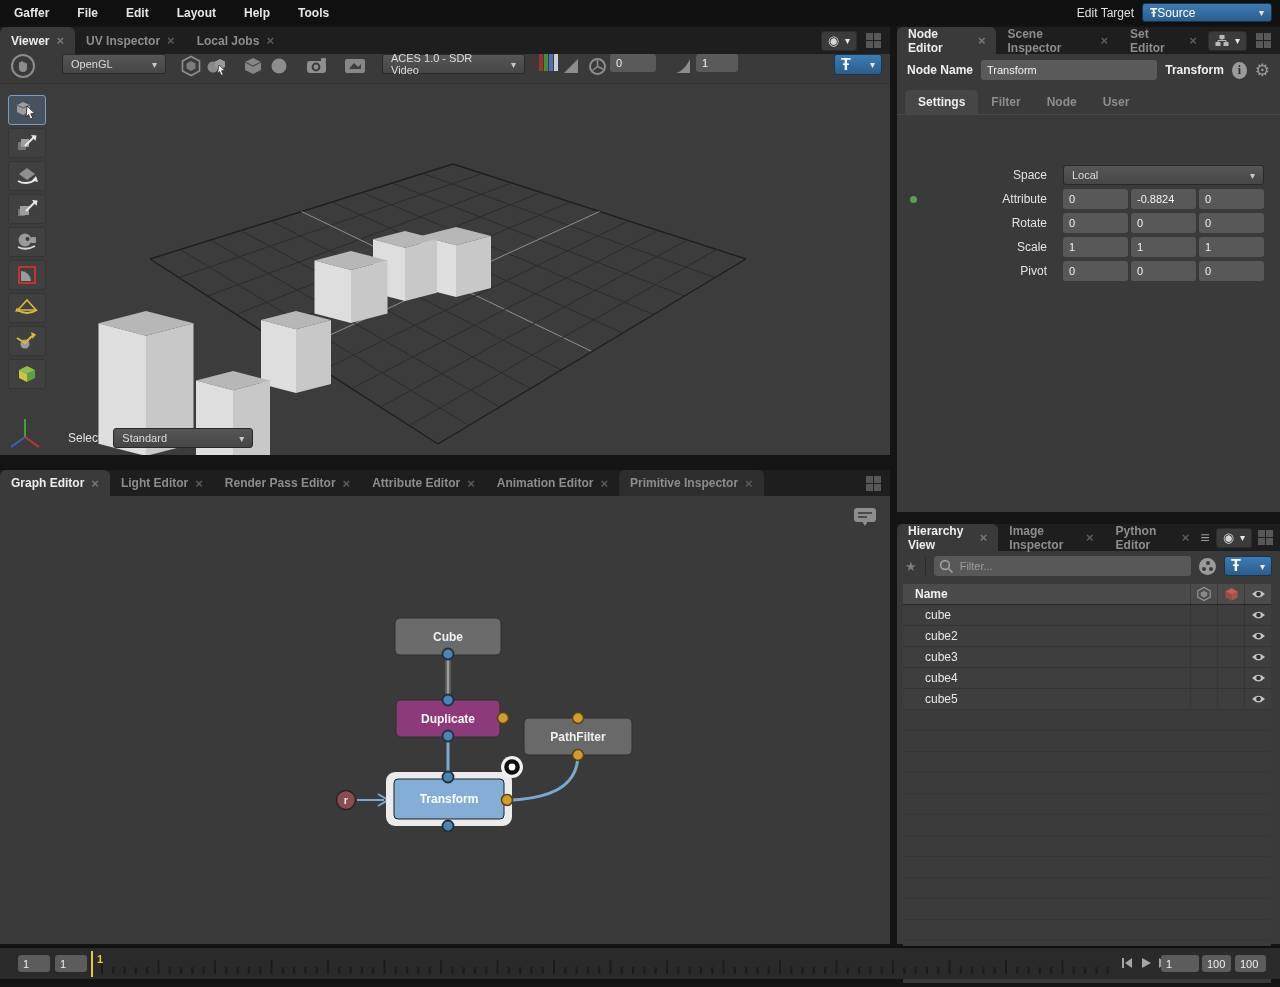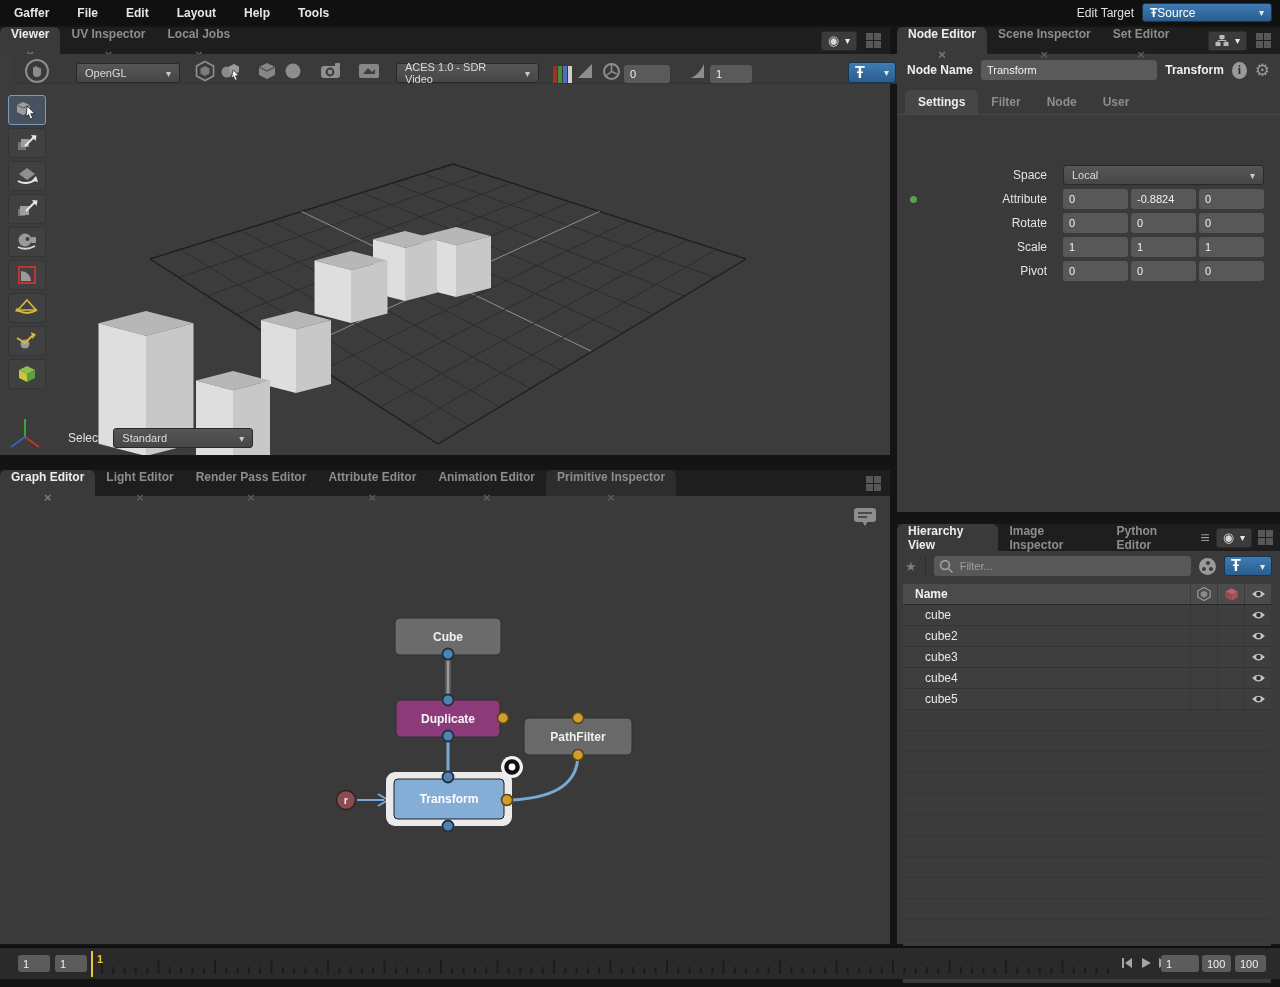--- a/index.html
+++ b/index.html
@@ -14,42 +14,42 @@
            display:flex;align-items:center;box-sizing:border-box;}
   .edit-target .blue-dd{width:130px;height:19px;font-size:12px;padding:0 7px;}
   .pin-glyph::before{content:"Ŧ";font-weight:bold;}
   .arr::before{content:"▾";}
   .arr{font-size:10px;color:#e8e8e8;}
   .dd .arr{color:#c9c9c9;margin-left:auto;}
   .blue-dd .arr{margin-left:auto;}
   
   .panel{position:absolute;background:#3a3a3a;}
   .tabbar{position:absolute;left:0;top:0;right:0;height:27px;background:#1e1e1e;display:flex;align-items:stretch;}
-  .tab{display:flex;align-items:center;gap:7px;padding:0 11px;font-size:12px;font-weight:bold;color:#8d8d8d;flex-direction:column;}
+  .tab{display:flex;align-items:center;gap:7px;padding:0 11px;font-size:12px;font-weight:bold;color:#8d8d8d;}
   .tab.active{background:#3a3a3a;border-radius:6px 6px 0 0;color:#ededed;}
   .tab.lighter{background:#2d2d2d;border-radius:6px 6px 0 0;}
   .x{font-size:13px;font-weight:bold;color:#5c5c5c;line-height:1;}
   .x::before{content:"×";}
   .tab.active .x{color:#7a7a7a;}
   .tab-tools{margin-left:auto;display:flex;align-items:center;gap:9px;padding-right:9px;}
   .grid-icon{width:15px;height:15px;display:grid;grid-template-columns:7px 7px;grid-template-rows:7px 7px;gap:1px;}
   .grid-icon i{background:#575757;}
   .mini-btn{background:#3b3b3b;border:1px solid #2c2c2c;border-radius:3px;height:20px;display:flex;align-items:center;
             gap:6px;padding:0 6px;color:#cfcfcf;font-size:12px;box-sizing:border-box;align-self:center;}
   .target-glyph::before{content:"◉";font-size:13px;color:#d5d5d5;}
   .burger::before{content:"≡";color:#9a9a9a;font-size:16px;font-weight:bold;}
   
   .dd{background:linear-gradient(#565656,#464646);border:1px solid #292929;border-radius:3px;height:20px;
       display:flex;align-items:center;padding:0 8px;color:#dcdcdc;font-size:11px;box-sizing:border-box;gap:8px;}
   .field{background:#5a5a5a;border:none;border-radius:3px;color:#f2f2f2;font-size:11px;height:18px;
          padding:0 6px;box-sizing:border-box;font-family:inherit;outline:none;}
   
   #viewer-panel{left:0;top:27px;width:890px;height:428px;background:#3c3c3c;}
-  .vtoolbar{position:absolute;left:14px;top:27px;width:890px;height:30px;background:#3a3a3a;
-            border-bottom:1px solid #333;display:flex;align-items:flex-end;box-sizing:border-box;}
+  .vtoolbar{position:absolute;left:0;top:27px;width:890px;height:30px;background:#3a3a3a;
+            border-bottom:1px solid #333;display:flex;align-items:flex-start;box-sizing:border-box;}
   .hand-btn{width:24px;height:24px;border-radius:50%;border:2px solid #8c8c8c;margin-left:11px;
             display:flex;align-items:center;justify-content:center;box-sizing:border-box;}
   .icon-btn{width:26px;height:24px;display:flex;align-items:center;justify-content:center;border-radius:3px;}
   .chan-icon{display:flex;gap:1px;height:17px;align-items:stretch;}
   .chan-icon i{width:4px;}
   .viewport{position:absolute;left:0;top:58px;width:890px;height:370px;background:#3c3c3c;}
   .tool-rail{position:absolute;left:8px;top:10px;display:flex;flex-direction:column;gap:3px;}
   .tool-btn{width:38px;height:30px;background:#404040;border:1px solid #353535;border-radius:3px;
             display:flex;align-items:center;justify-content:center;box-sizing:border-box;}
   .tool-btn.active{background:#46525e;border-color:#7a9cbe;}

